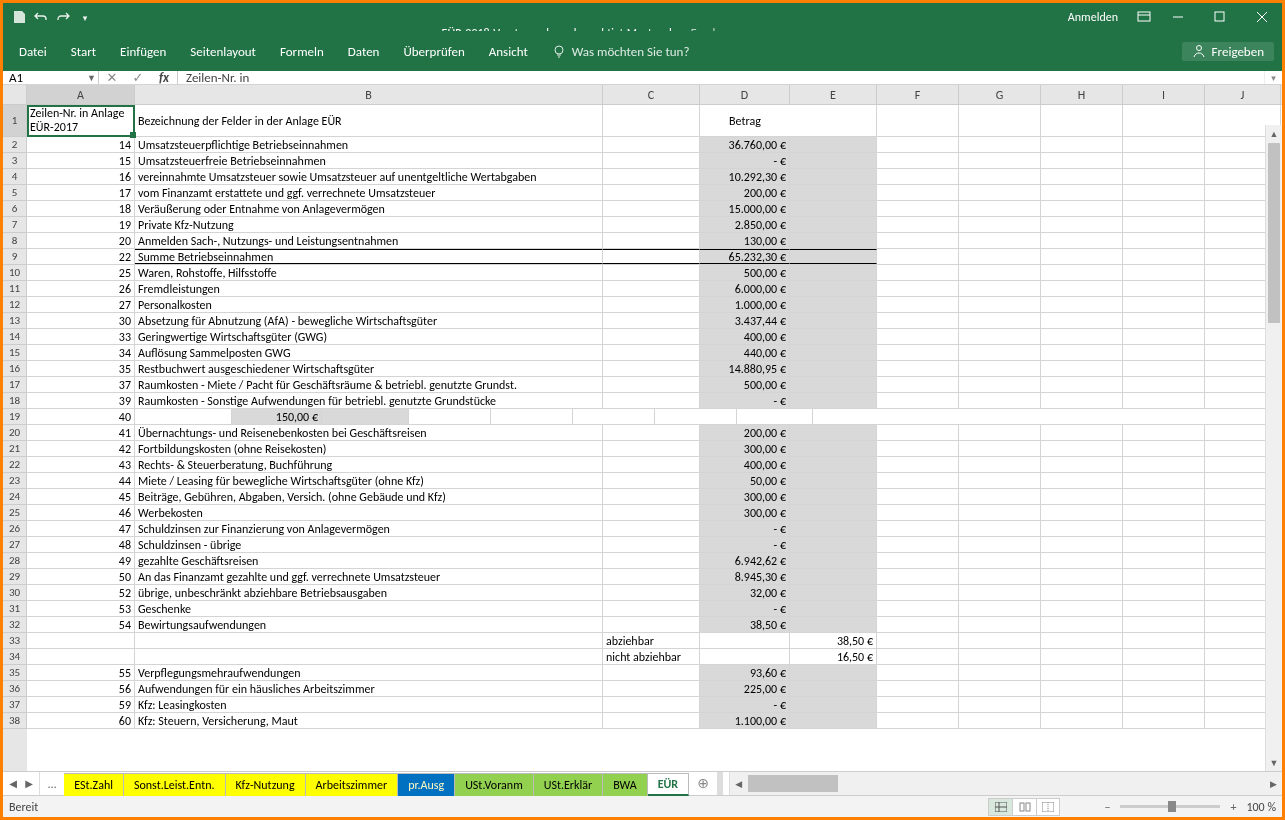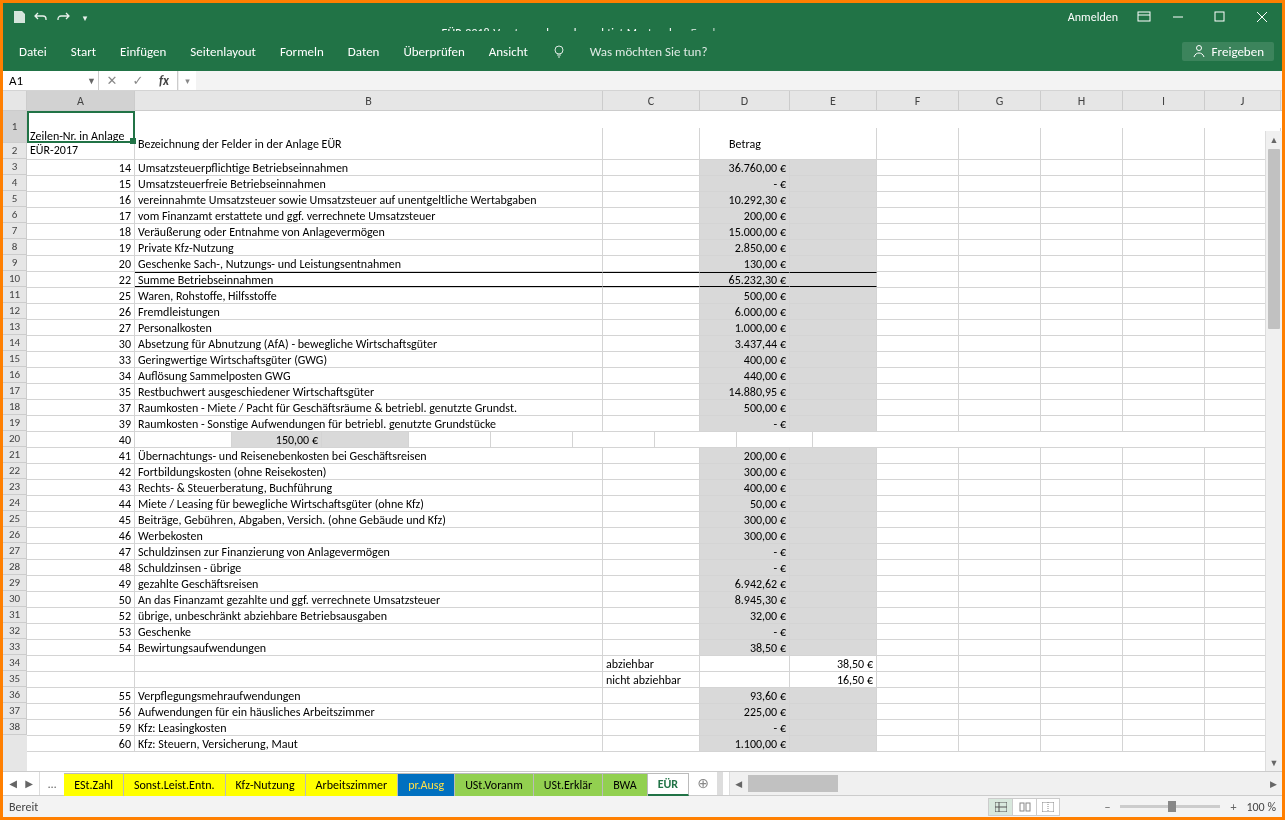--- a/index.html
+++ b/index.html
@@ -13,26 +13,26 @@
 .title { flex: 1; text-align: center; font-size: 12px; margin-top: 32px; }
 .title .dim { opacity: 0.7; }
 .win-buttons { display: flex; align-items: center; gap: 2px; }
 .win-btn { width: 40px; height: 28px; display: flex; align-items: center; justify-content: center; cursor: pointer; }
 .signin { padding: 0 12px; font-size: 12px; cursor: pointer; }
 .ribbon-disp { width: 28px; height: 28px; display: flex; align-items: center; justify-content: center; cursor: pointer; }
 
 
 .ribbon { background: #217346; height: 40px; display: flex; align-items: center; padding: 0 4px; color: #fff; font-size: 13px; position: relative; }
 .ribbon-tab { padding: 0 12px; height: 40px; display: flex; align-items: center; cursor: pointer; }
-.tellme { display: flex; align-items: center; gap: 24px; padding: 0 12px; opacity: 0.85; }
+.tellme { display: flex; align-items: center; gap: 6px; padding: 0 12px; opacity: 0.85; }
 .tellme-bulb { width: 14px; height: 14px; }
 .share-btn { position: absolute; right: 8px; display: flex; align-items: center; gap: 6px; padding: 2px 10px; background: rgba(255,255,255,0.12); border-radius: 2px; cursor: pointer; font-size: 13px; }
 
 
-.namebox-row { height: 20px; background: #f3f3f3; border-bottom: 1px solid #d4d4d4; display: flex; align-items: stretch; font-size: 13px; }
+.namebox-row { height: 14px; background: #f3f3f3; border-bottom: 1px solid #d4d4d4; display: flex; align-items: stretch; font-size: 13px; }
 .namebox { width: 96px; border-right: 1px solid #ccc; display: flex; align-items: center; padding: 0 6px; background: #fff; position: relative; }
 .namebox .dd { position: absolute; right: 2px; color: #666; font-size: 9px; }
 .fx-btns { display: flex; align-items: center; border-right: 1px solid #ccc; background: #fff; }
 .fx-btn { width: 26px; display: flex; align-items: center; justify-content: center; color: #888; cursor: pointer; }
 .fx-label { width: 26px; display: flex; align-items: center; justify-content: center; font-style: italic; color: #444; font-weight: bold; }
 .formula-input { flex: 1; background: #fff; padding: 0 8px; display: flex; align-items: center; color: #444; }
 .formula-expand { width: 18px; background: #fff; border-left: 1px solid #eee; display: flex; align-items: center; justify-content: center; color: #888; cursor: pointer; font-size: 9px; }
 
 
 .grid-wrap { flex: 1; display: flex; flex-direction: column; overflow: hidden; position: relative; }
@@ -42,21 +42,21 @@
 .ch.sel { background: #d2d2d2; }
 
 .grid-body { flex: 1; overflow: hidden; display: flex; position: relative; }
 .row-headers { width: 24px; background: #e6e6e6; font-size: 11px; color: #444; }
 .rh { height: 16px; border-bottom: 1px solid #ccc; border-right: 1px solid #ccc; display: flex; align-items: center; justify-content: center; cursor: pointer; }
 .rh.tall { height: 32px; }
 .rh.sel { background: #d2d2d2; }
 
 .cells { position: relative; flex: 1; font-size: 12px; color: #000; }
 .row { display: flex; height: 16px; border-bottom: 1px solid #d4d4d4; }
-.row.tall { height: 32px; margin-top: 17px; }
+.row.tall { height: 32px; }
 .cell { border-right: 1px solid #d4d4d4; padding: 0 3px; overflow: hidden; white-space: nowrap; display: flex; align-items: center; }
 .cell.right { justify-content: flex-end; }
 .cell.center { justify-content: center; }
 .cell.shade { background: #d9d9d9; }
 .cell.sumtop { border-top: 1px solid #000; }
 .cell.sumbot { border-bottom: 1px solid #000; }
 .active-cell { position: absolute; left: 0; top: 0; border: 2px solid #217346; pointer-events: none; z-index: 5; }
 .active-cell .handle { position: absolute; right: -3px; bottom: -3px; width: 6px; height: 6px; background: #217346; }
 
 
@@ -75,21 +75,21 @@
 .vscroll { position: absolute; right: 0; top: 20px; bottom: 0; width: 17px; background: #f0f0f0; border-left: 1px solid #ddd; }
 .vscroll .btn { height: 17px; display: flex; align-items: center; justify-content: center; color: #666; font-size: 9px; cursor: pointer; }
 .vscroll .thumb { position: absolute; left: 2px; right: 2px; top: 18px; height: 180px; background: #c1c1c1; border-radius: 1px; cursor: pointer; }
 
 
 .sheettabs { height: 24px; background: #fff; border-top: 1px solid #ccc; display: flex; align-items: stretch; font-size: 12px; position: relative; }
 .nav-btns { display: flex; align-items: center; padding: 0 2px; border-right: 1px solid #ddd; }
 .nav-btn { width: 16px; height: 20px; display: flex; align-items: center; justify-content: center; color: #666; cursor: pointer; font-size: 10px; }
 .tab { padding: 0 10px; border-right: 1px solid #bbb; display: flex; align-items: center; cursor: pointer; position: relative; top: 1px; border-top: 1px solid #bbb; }
 .tab.yellow { background: #ffff00; }
-.tab.blue { background: #0070c0; color: #fde047; }
+.tab.blue { background: #0070c0; color: #fef9c3; }
 .tab.green { background: #92d050; }
 .tab.active { background: #fff; border-bottom: 2px solid #217346; color: #217346; font-weight: 600; }
 .newtab { width: 28px; display: flex; align-items: center; justify-content: center; color: #888; cursor: pointer; font-size: 14px; }
 .dots { padding: 0 8px; display: flex; align-items: center; color: #666; cursor: pointer; }
 
 .hscroll { flex: 1; background: #f0f0f0; margin-left: 6px; border-left: 1px solid #ddd; display: flex; align-items: center; position: relative; }
 .hscroll .btn { width: 17px; height: 100%; display: flex; align-items: center; justify-content: center; color: #666; font-size: 9px; cursor: pointer; }
 .hscroll .thumb { position: absolute; left: 18px; width: 90px; top: 3px; bottom: 3px; background: #c1c1c1; cursor: pointer; }
 .grip { width: 6px; background: #ddd; cursor: col-resize; }
 
@@ -190,20 +190,23 @@
 
   <div class="namebox-row">
     <div class="namebox">
       <span>A1</span>
       <span class="dd">▼</span>
     </div>
     <div class="fx-btns">
       <div class="fx-btn">✕</div>
       <div class="fx-btn">✓</div>
       <div class="fx-label">fx</div>
+    </div>
+    <div class="formula-input">
+      <span>Zeilen-Nr. in</span>
     </div>
     <div class="formula-expand">▾</div>
   </div>
 
   <div class="grid-wrap">
     <div class="col-headers">
       <div class="corner"></div>
       <div class="ch sel c-A">A</div>
       <div class="ch c-B">B</div>
       <div class="ch c-C">C</div>
@@ -340,21 +343,21 @@
             <div class="cell c-D right shade">2.850,00 €</div>
             <div class="cell c-E right shade"></div>
             <div class="cell c-F"></div>
             <div class="cell c-G"></div>
             <div class="cell c-H"></div>
             <div class="cell c-I"></div>
             <div class="cell c-J"></div>
           </div>
           <div class="row">
             <div class="cell c-A right">20</div>
-            <div class="cell c-B">Geschenke Sach-, Nutzungs- und Leistungsentnahmen</div>
+            <div class="cell c-B">Anmelden Sach-, Nutzungs- und Leistungsentnahmen</div>
             <div class="cell c-C"></div>
             <div class="cell c-D right shade">130,00 €</div>
             <div class="cell c-E right shade"></div>
             <div class="cell c-F"></div>
             <div class="cell c-G"></div>
             <div class="cell c-H"></div>
             <div class="cell c-I"></div>
             <div class="cell c-J"></div>
           </div>
           <div class="row">

